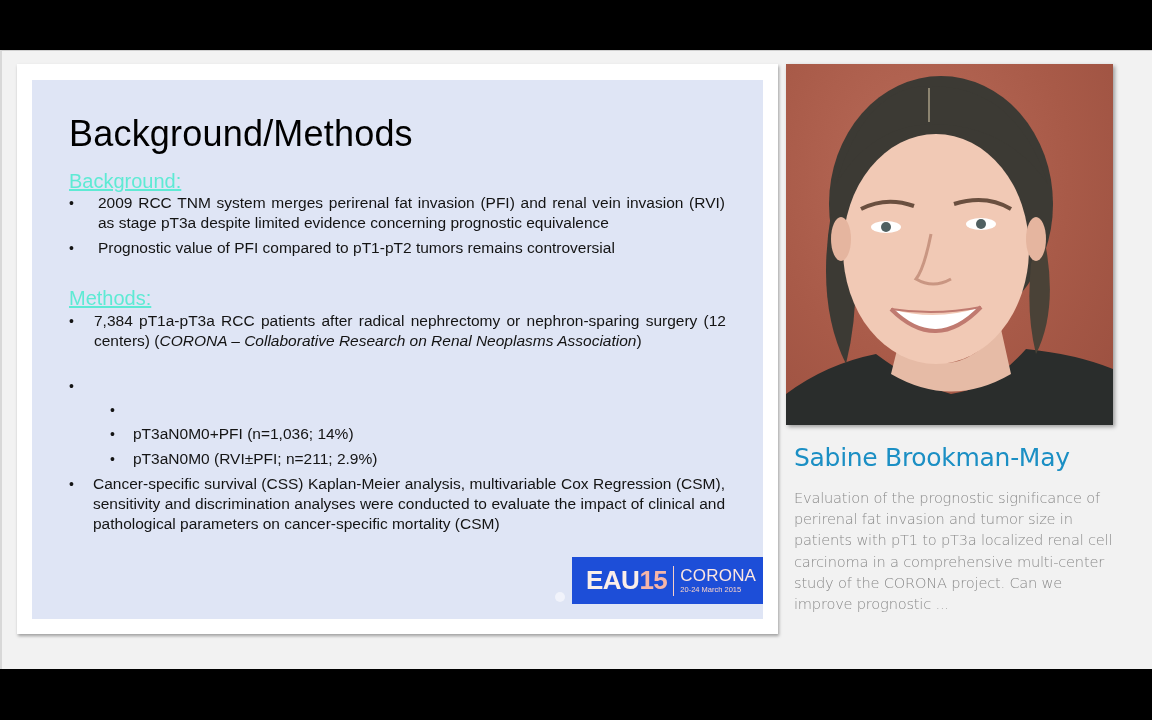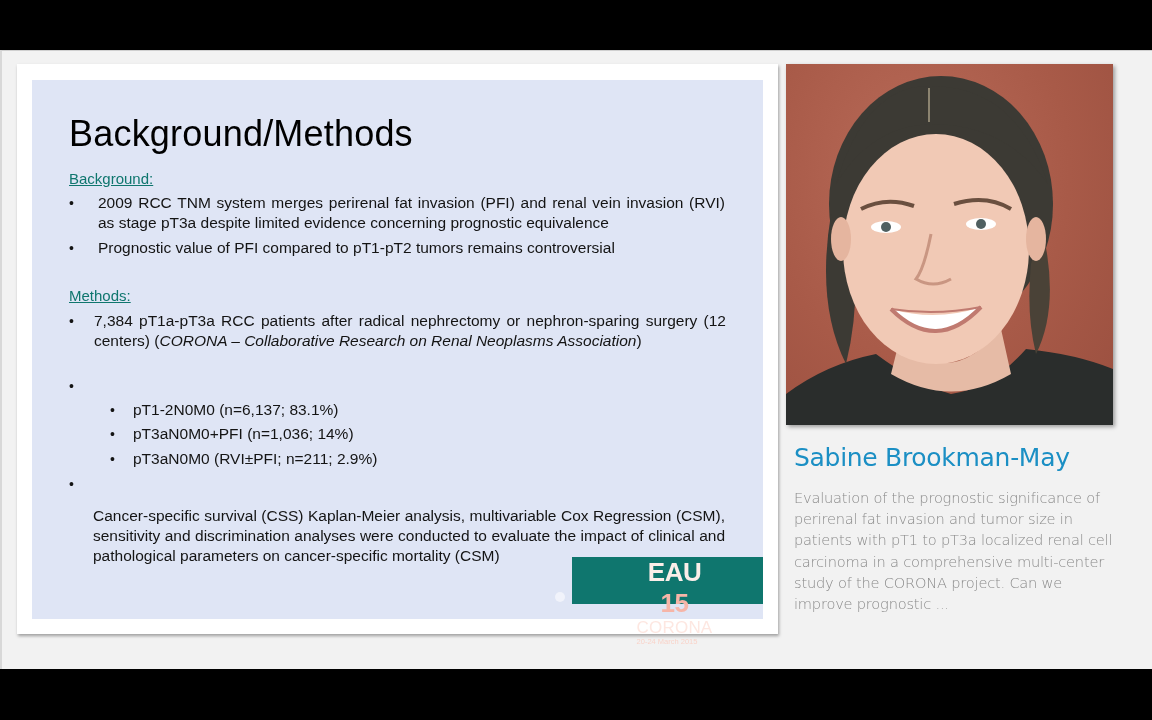--- a/index.html
+++ b/index.html
@@ -26,35 +26,35 @@
       position: absolute; left: 32px; top: 80px; width: 731px; height: 539px;
       background: #dfe5f5;
     }
     .slide-title {
       position: absolute; left: 69px; top: 113px;
       font-family: "Liberation Sans", sans-serif;
       font-weight: normal; font-size: 36px; color: #000; letter-spacing: 0.2px;
     }
     .section-heading {
       position: absolute; left: 69px;
-      font-size: 15px; color: #0f766e; text-decoration: underline;
+      font-size: 20px; color: #5eead4; text-decoration: underline;
     }
     .bullet {
       position: absolute; font-size: 15.5px; color: #141414; line-height: 20px;
     }
     .bullet .dot {
       position: absolute; left: 0; top: 0; font-size: 14px;
     }
     .bullet .txt { position: absolute; top: 0; text-align: justify; text-align-last: left; }
     .bullet .txt i { font-style: italic; }
 
     
     .eau-logo {
       position: absolute; left: 572px; top: 557px; width: 191px; height: 47px;
-      background: #0f766e; display: flex; align-items: center; padding-left: 14px; flex-direction: column;
+      background: #1d4ed8; display: flex; align-items: center; padding-left: 14px;
     }
     .eau-logo .eau { color: #fbeee9; font-weight: bold; font-size: 26px; letter-spacing: -0.5px; }
     .eau-logo .yr { color: #f6b5a8; font-weight: bold; font-size: 26px; letter-spacing: -0.5px; }
     .eau-logo .sep { width: 1px; height: 30px; background: #f7cfc6; margin: 0 6px 0 6px; }
     .eau-logo .city { display: flex; flex-direction: column; color: #fde7e1; }
     .eau-logo .city .c1 { font-size: 17px; line-height: 18px; letter-spacing: 0.2px; }
     .eau-logo .city .c2 { font-size: 7.5px; line-height: 9px; color: #f9d3c9; }
     .faint-dot {
       position: absolute; left: 555px; top: 592px; width: 10px; height: 10px;
       border-radius: 50%; background: rgba(255,255,255,0.55);
@@ -111,36 +111,35 @@
   <span class="dot">•</span>
   <span class="txt" style="left:25px; width:632px;"><span>7,384 pT1a-pT3a RCC patients after radical nephrectomy or nephron-sparing surgery (12 centers) (</span><i>CORONA – Collaborative Research on Renal Neoplasms Association</i><span>)</span></span>
 </div>
 
 <div class="bullet" style="left:69px; top:376px; width:660px; height:22px;">
   <span class="dot">•</span>
 </div>
 
 <div class="bullet" style="left:110px; top:400px; width:400px; height:22px;">
   <span class="dot">•</span>
-  <span class="txt" style="left:23px; width:370px;">pT1-2N0M0 (n=6,137; 83.1%)</span>
 </div>
 
 <div class="bullet" style="left:110px; top:424px; width:400px; height:22px;">
   <span class="dot">•</span>
   <span class="txt" style="left:23px; width:370px;">pT3aN0M0+PFI (n=1,036; 14%)</span>
 </div>
 
 <div class="bullet" style="left:110px; top:449px; width:400px; height:22px;">
   <span class="dot">•</span>
   <span class="txt" style="left:23px; width:370px;">pT3aN0M0 (RVI±PFI; n=211; 2.9%)</span>
 </div>
 
 <div class="bullet" style="left:69px; top:474px; width:660px; height:62px;">
   <span class="dot">•</span>
-  <span class="txt" style="left:24px; width:632px;margin-top:32px;">Cancer-specific survival (CSS) Kaplan-Meier analysis, multivariable Cox Regression (CSM), sensitivity and discrimination analyses were conducted to evaluate the impact of clinical and pathological parameters on cancer-specific mortality (CSM)</span>
+  <span class="txt" style="left:24px; width:632px;">Cancer-specific survival (CSS) Kaplan-Meier analysis, multivariable Cox Regression (CSM), sensitivity and discrimination analyses were conducted to evaluate the impact of clinical and pathological parameters on cancer-specific mortality (CSM)</span>
 </div>
 
 <div class="faint-dot"></div>
 
 <div class="eau-logo">
   <span class="eau">EAU</span>
   <span class="yr">15</span>
   <span class="sep"></span>
   <span class="city">
     <span class="c1">CORONA</span>

